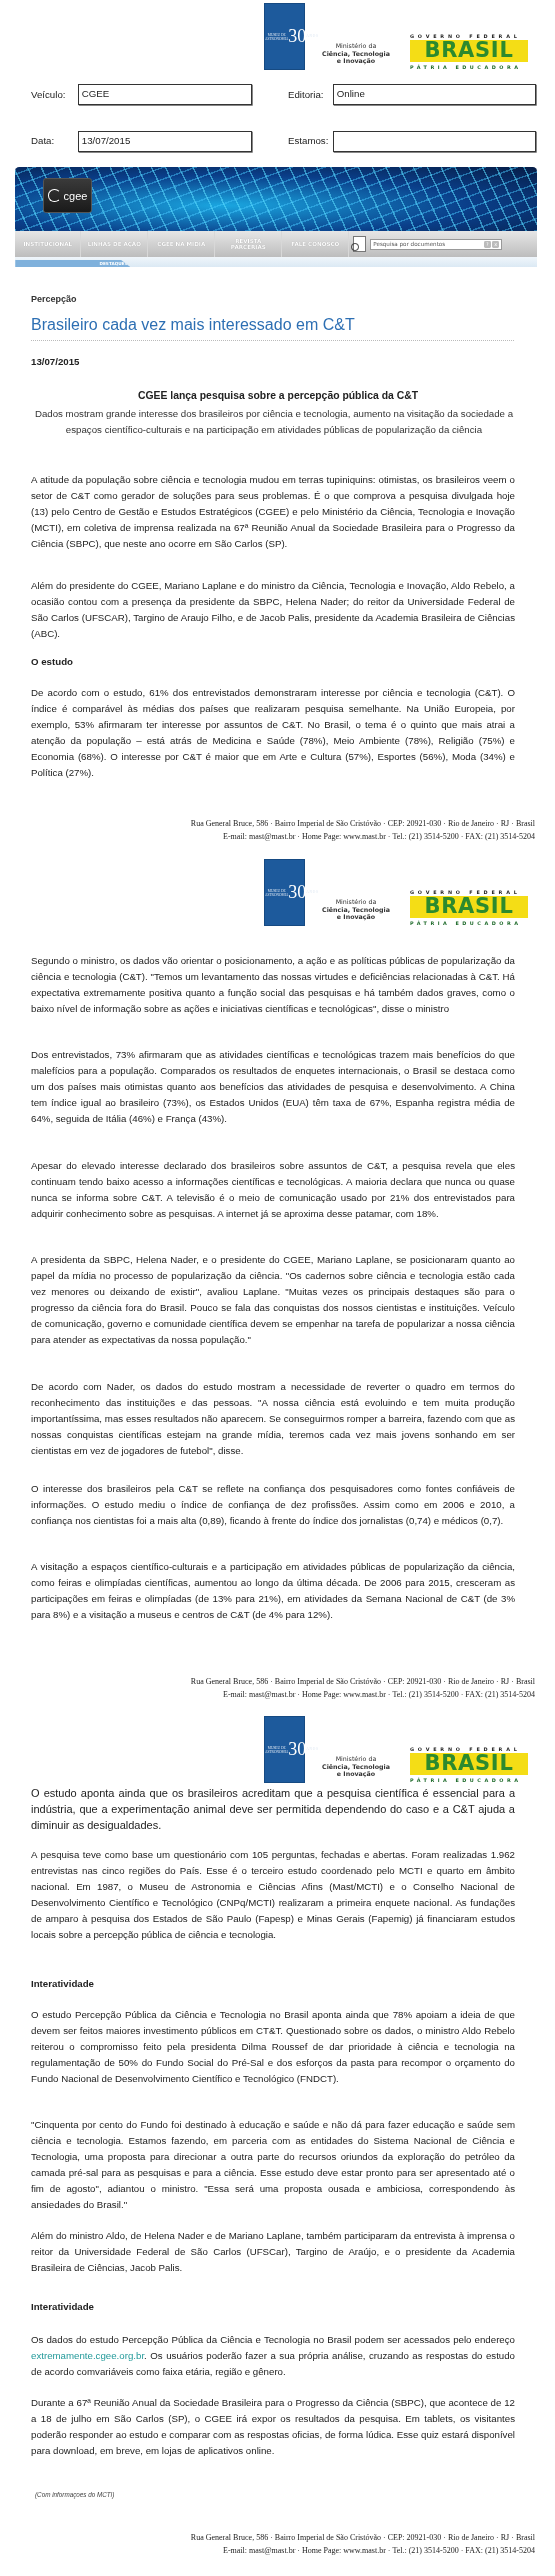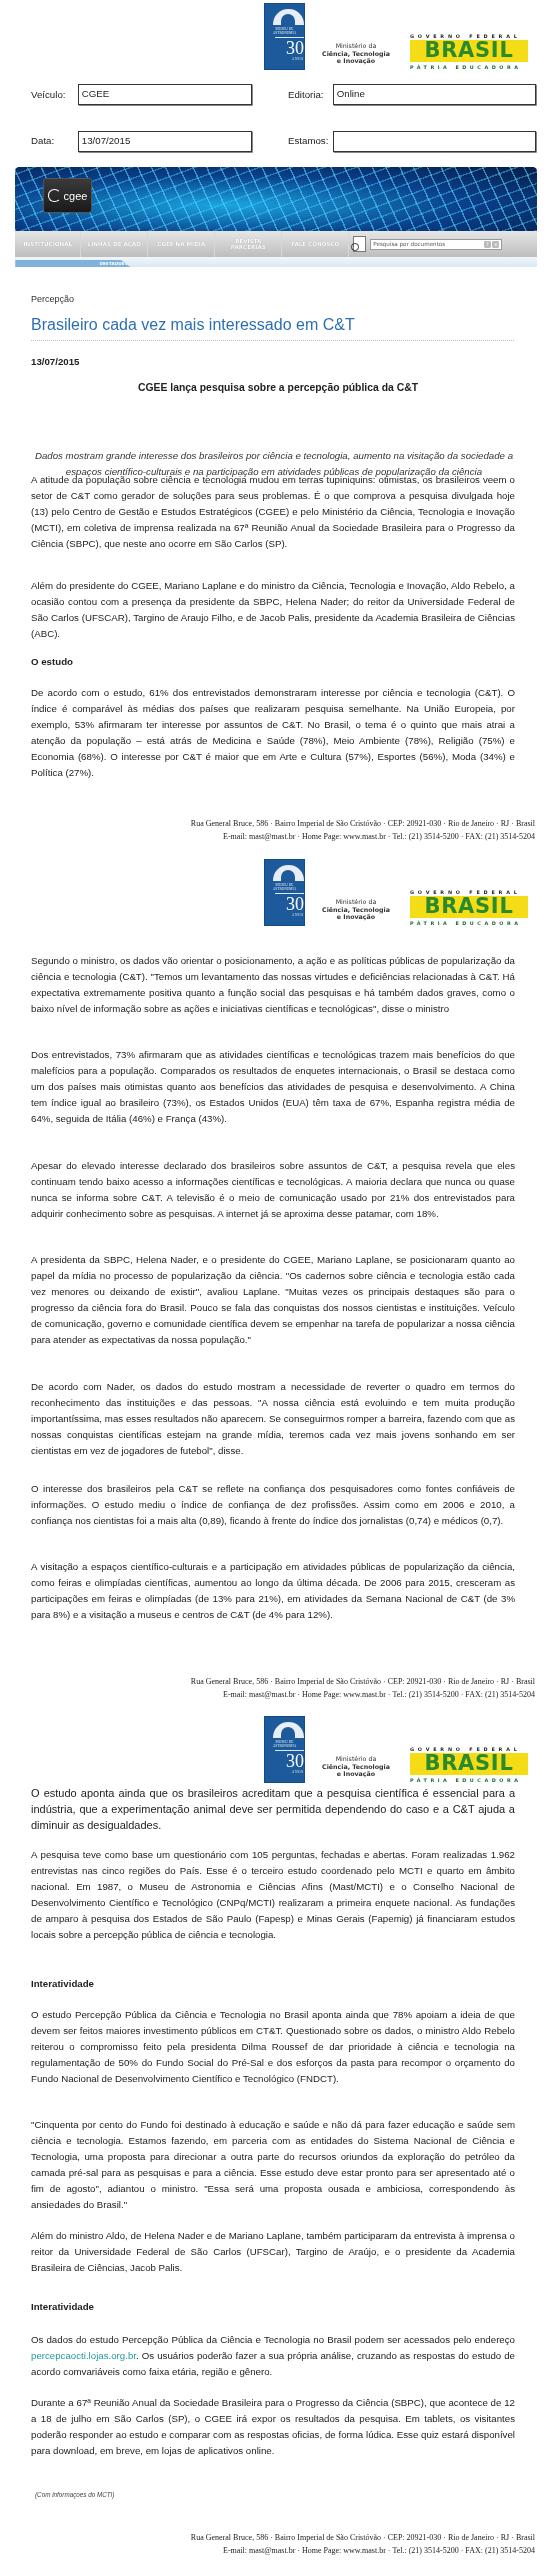--- a/index.html
+++ b/index.html
@@ -6,21 +6,21 @@
   body {
     width: 556px; height: 2576px; background: #ffffff; position: relative;
     font-family: "Liberation Sans", sans-serif; color: #222; overflow: hidden;
   }
 
   
   .logos { position: absolute; left: 0; width: 556px; height: 76px; }
   .mast-logo {
     position: absolute; left: 264px; top: 2.8px; width: 42px; width: 41px; height: 67px;
     background: #1d5a9c; border: 0.7px solid #164a82;
-    display: flex; flex-direction: column; align-items: flex-end;
+    display: flex; flex-direction: row; align-items: center;
   }
   .mast-dome {
     width: 31px; height: 15.3px; margin-top: 5.6px; border-radius: 15.3px 15.3px 0 0;
     background: #e8eef5; position: relative; overflow: hidden;
   }
   .mast-dome::after {
     content: ""; position: absolute; left: 8.3px; top: 4.2px; width: 14px; height: 14px;
     border-radius: 7px 7px 0 0; background: #1d5a9c;
   }
   .mast-text { font-family: "Liberation Serif", serif; color: #dfe8f2; font-size: 3.5px; line-height: 4.2px; text-align: center; margin-top: 2.1px; }
@@ -86,26 +86,26 @@
   .sbtn { width: 7px; height: 7px; background: #bbb; color: #fff; font-size: 4.9px; text-align: center; line-height: 7px; border-radius: 1.4px; }
   .subbar { position: absolute; left: 15.3px; top: 257px; width: 330px; height: 9.7px; background: linear-gradient(#f0f6fb, #dbe9f4); }
   .destaques {
     position: absolute; left: 15.3px; top: 260px; width: 69px; height: 7px;
     background: #7fb1dc; color: #fff; font-size: 4.2px; font-weight: bold; font-family: "DejaVu Sans", sans-serif;
     text-align: right; padding-right: 2.8px; line-height: 7px;
     clip-path: polygon(0 0, 92% 0, 100% 100%, 0 100%);
   }
 
   
-  .kicker { position: absolute; left: 31px; top: 294px; font-size: 9px; color: #333; }
+  .kicker { position: absolute; left: 31px; top: 294px; font-size: 9px; color: #333; font-weight: bold; }
   .headline { position: absolute; left: 31px; top: 316px; font-size: 16px; color: #2d6fb3; }
   .dotted { position: absolute; left: 31px; top: 340px; width: 483px; border-top: 0.7px dotted #bbb; }
   .date { position: absolute; left: 31px; top: 356px; font-size: 9.7px; font-weight: bold; color: #222; }
-  .subhead { position: absolute; left: 0; width: 556px; top: 382px; text-align: center; font-size: 10.4px; font-weight: bold; color: #222; }
-  .lede { position: absolute; left: 31px; width: 486px; top: 406px; text-align: center; font-style: italic; font-size: 9.7px; line-height: 16px; color: #333; margin-top: 42px; }
+  .subhead { position: absolute; left: 0; width: 556px; top: 390px; text-align: center; font-size: 10.4px; font-weight: bold; color: #222; }
+  .lede { position: absolute; left: 31px; width: 486px; top: 406px; text-align: center; font-size: 9.7px; line-height: 16px; color: #333; }
   .para { position: absolute; left: 31px; width: 484px; text-align: justify; font-size: 9.7px; line-height: 16px; color: #222; }
   .section-h { position: absolute; left: 31px; font-size: 9.7px; font-weight: bold; color: #222; }
   .link { color: #239a9a; }
   .credit { position: absolute; left: 35px; top: 2491px; font-size: 6.3px; font-style: italic; color: #444; }
 
   
   .footer {
     position: absolute; right: 21px; text-align: right; font-family: "Liberation Serif", serif;
     font-size: 8px; line-height: 12.5px; color: #222;
   }
@@ -237,21 +237,21 @@
   </div>
 </div>
 
 <p class="para" style="top:1785px; font-size:11px; line-height:16px">O estudo aponta ainda que os brasileiros acreditam que a pesquisa científica é essencial para a indústria, que a experimentação animal deve ser permitida dependendo do caso e a C&amp;T ajuda a diminuir as desigualdades.</p>
 <p class="para" style="top:1847px">A pesquisa teve como base um questionário com 105 perguntas, fechadas e abertas. Foram realizadas 1.962 entrevistas nas cinco regiões do País. Esse é o terceiro estudo coordenado pelo MCTI e quarto em âmbito nacional. Em 1987, o Museu de Astronomia e Ciências Afins (Mast/MCTI) e o Conselho Nacional de Desenvolvimento Científico e Tecnológico (CNPq/MCTI) realizaram a primeira enquete nacional. As fundações de amparo à pesquisa dos Estados de São Paulo (Fapesp) e Minas Gerais (Fapemig) já financiaram estudos locais sobre a percepção pública de ciência e tecnologia.</p>
 <div class="section-h" style="top:1978px">Interatividade</div>
 <p class="para" style="top:2007px">O estudo Percepção Pública da Ciência e Tecnologia no Brasil aponta ainda que 78% apoiam a ideia de que devem ser feitos maiores investimento públicos em CT&amp;T. Questionado sobre os dados, o ministro Aldo Rebelo reiterou o compromisso feito pela presidenta Dilma Roussef de dar prioridade à ciência e tecnologia na regulamentação de 50% do Fundo Social do Pré-Sal e dos esforços da pasta para recompor o orçamento do Fundo Nacional de Desenvolvimento Científico e Tecnológico (FNDCT).</p>
 <p class="para" style="top:2117px">"Cinquenta por cento do Fundo foi destinado à educação e saúde e não dá para fazer educação e saúde sem ciência e tecnologia. Estamos fazendo, em parceria com as entidades do Sistema Nacional de Ciência e Tecnologia, uma proposta para direcionar a outra parte do recursos oriundos da exploração do petróleo da camada pré-sal para as pesquisas e para a ciência. Esse estudo deve estar pronto para ser apresentado até o fim de agosto", adiantou o ministro. "Essa será uma proposta ousada e ambiciosa, correspondendo às ansiedades do Brasil."</p>
 <p class="para" style="top:2228px">Além do ministro Aldo, de Helena Nader e de Mariano Laplane, também participaram da entrevista à imprensa o reitor da Universidade Federal de São Carlos (UFSCar), Targino de Araújo, e o presidente da Academia Brasileira de Ciências, Jacob Palis.</p>
 <div class="section-h" style="top:2301px">Interatividade</div>
-<p class="para" style="top:2332px"><span>Os dados do estudo Percepção Pública da Ciência e Tecnologia no Brasil podem ser acessados pelo endereço </span><span class="link">percepcaocti.lojas.org.br</span><span>. Os usuários poderão fazer a sua própria análise, cruzando as respostas do estudo de acordo comvariáveis como faixa etária, região e gênero.</span></p>
+<p class="para" style="top:2332px"><span>Os dados do estudo Percepção Pública da Ciência e Tecnologia no Brasil podem ser acessados pelo endereço </span><span class="link">extremamente.cgee.org.br</span><span>. Os usuários poderão fazer a sua própria análise, cruzando as respostas do estudo de acordo comvariáveis como faixa etária, região e gênero.</span></p>
 <p class="para" style="top:2395px">Durante a 67ª Reunião Anual da Sociedade Brasileira para o Progresso da Ciência (SBPC), que acontece de 12 a 18 de julho em São Carlos (SP), o CGEE irá expor os resultados da pesquisa. Em tablets, os visitantes poderão responder ao estudo e comparar com as respostas oficias, de forma lúdica. Esse quiz estará disponível para download, em breve, em lojas de aplicativos online.</p>
 <div class="credit">(Com informaçoes do MCTI)</div>
 
 <div class="footer" style="top:2532px">
   <div>Rua General Bruce, 586 · Bairro Imperial de São Cristóvão · CEP: 20921-030 · Rio de Janeiro · RJ · Brasil</div>
   <div>E-mail: mast@mast.br · Home Page: www.mast.br · Tel.: (21) 3514-5200 · FAX: (21) 3514-5204</div>
 </div>
 
 
 </body></html>

